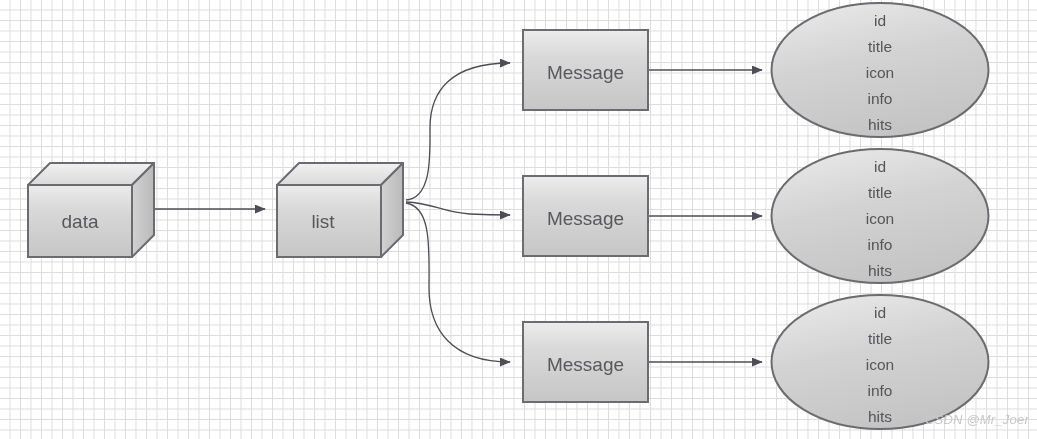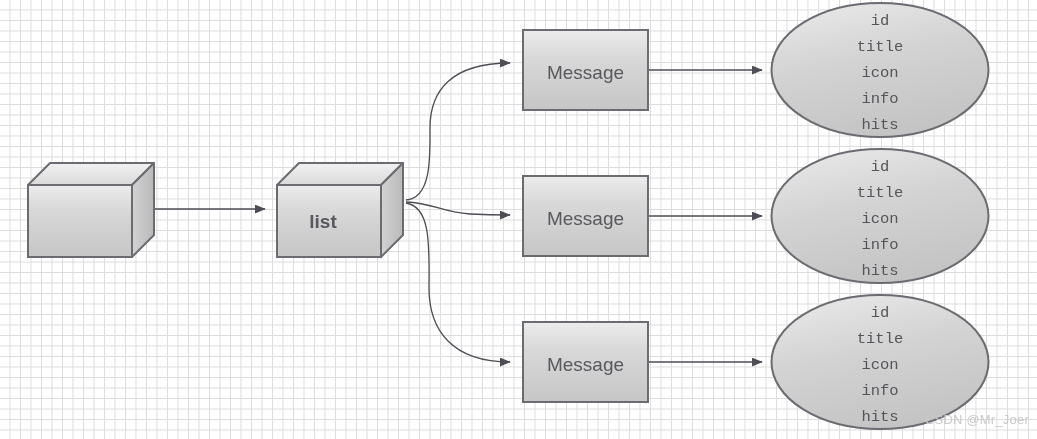--- a/index.html
+++ b/index.html
@@ -32,36 +32,37 @@
     color: #58585e;
     font-family: "Liberation Sans", sans-serif;
     font-size: 19px;
     text-align: center;
     pointer-events: none;
     white-space: nowrap;
   }
   .ellipse-label {
     position: absolute;
     color: #55555b;
-    font-family: Liberation Mono, monospace;
+    font-family: Liberation Sans, sans-serif;
     font-size: 15.5px;
     line-height: 26px;
     text-align: center;
     width: 120px;
     pointer-events: none;
   }
   .watermark {
     position: absolute;
     left: 925px;
     top: 412px;
     color: #c9c9cc;
     font-family: "Liberation Sans", sans-serif;
     font-size: 13px;
     letter-spacing: 0.2px;
     white-space: nowrap;
+    font-style: italic;
   }
 </style>
 </head>
 <body>
 
 <div id="canvas">
 
   <svg id="diagram-svg" viewBox="0 0 1037 439" xmlns="http://www.w3.org/2000/svg">
     <defs>
       <linearGradient id="faceGrad" x1="0" y1="0" x2="0" y2="1">
@@ -128,22 +129,23 @@
       <rect x="28" y="185" width="104" height="72" fill="url(#faceGrad)" stroke="#6b6b72" stroke-width="2"></rect>
     </g>
 
     <g>
       <polygon points="277,185 299,163 403,163 381,185" fill="url(#topGrad)" stroke="#6b6b72" stroke-width="2" stroke-linejoin="round"></polygon>
       <polygon points="381,185 403,163 403,235 381,257" fill="url(#sideGrad)" stroke="#6b6b72" stroke-width="2" stroke-linejoin="round"></polygon>
       <rect x="277" y="185" width="104" height="72" fill="url(#faceGrad)" stroke="#6b6b72" stroke-width="2"></rect>
     </g>
   </svg>
 
+  <div class="node-label" style="left:28px; top:211px; width:104px;">data</div>
 
-  <div class="node-label" style="left:277px; top:211px; width:92px;font-weight:bold;">list</div>
+  <div class="node-label" style="left:277px; top:211px; width:92px;">list</div>
 
   <div class="node-label" style="left:523px; top:62px; width:125px;">Message</div>
 
   <div class="node-label" style="left:523px; top:208px; width:125px;">Message</div>
 
   <div class="node-label" style="left:523px; top:354px; width:125px;">Message</div>
 
   <div class="ellipse-label" style="left:820px; top:8px;">
     <div>id</div>
     <div>title</div>

